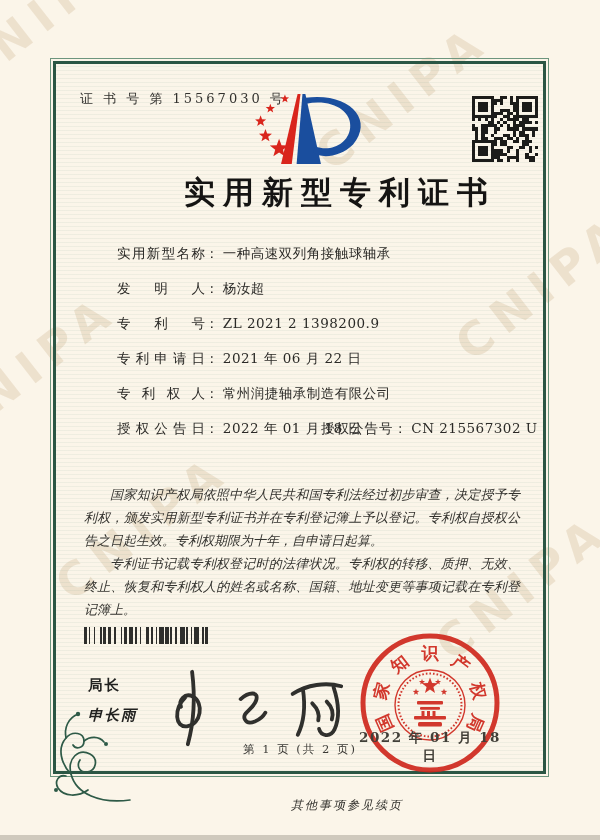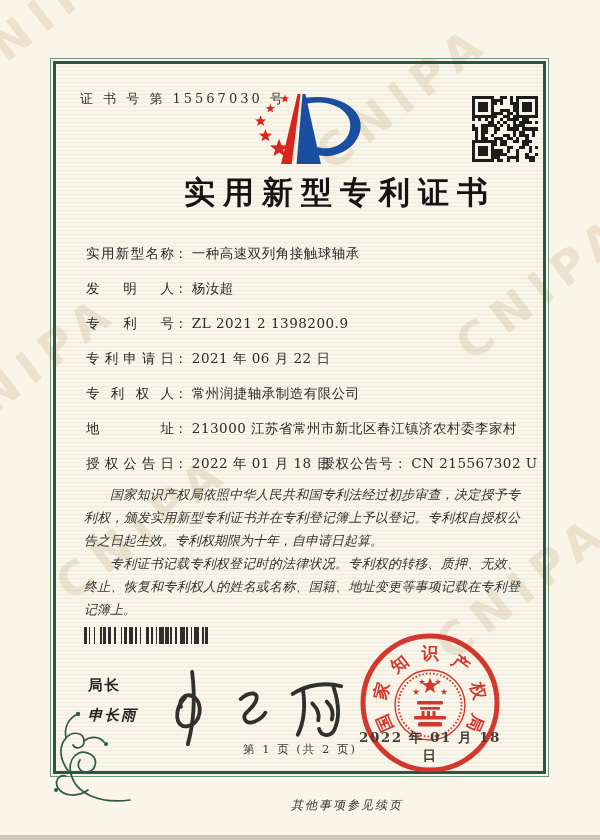--- a/index.html
+++ b/index.html
@@ -20,21 +20,21 @@
     background:repeating-linear-gradient(0deg, rgba(125,165,145,0.10) 0 1px, rgba(0,0,0,0) 1px 4px);}
   .ornament{position:absolute; left:26px; top:700px; z-index:3;}
   .content{position:absolute; inset:0; z-index:2;border-radius:20px;}
   .cert-no{position:absolute; left:80px; top:90px; font-size:13px; letter-spacing:3px; color:#33322f;}
   .logo{position:absolute; left:246px; top:86px;}
   .qr{position:absolute; left:472px; top:96px;}
   .title{position:absolute; left:0; top:172px; width:600px; text-align:center;
     font-size:31px; font-weight:700; letter-spacing:8px; color:#151413;margin-left:40px;}
   .fields{position:absolute; left:86px; top:236px; width:440px;}
   .frow{height:35px; line-height:35px; font-size:13.5px; color:#2b2a27; white-space:nowrap; position:relative;}
-  .flabel{display:inline-block; width:88px; text-align:justify; text-align-last:justify; vertical-align:top;}
+  .flabel{display:inline-block; width:88px; text-align:justify; text-align-last:justify; vertical-align:top;margin-left:31px;}
   .colon{display:inline-block; vertical-align:top;}
   .fvalue{letter-spacing:0.5px;}
   .pair2{position:absolute; left:202px; top:0;margin-left:33px;}
   .pair2 .flabel2{letter-spacing:1px;}
   .paras{position:absolute; left:84px; top:483px; width:436px; font-size:13px;
     line-height:23px; color:#33322e; font-style:italic; text-align:justify;}
   .paras p{margin:0; text-indent:2em;}
   .barcode{position:absolute; left:84px; top:627px; height:17px; display:flex; align-items:stretch;}
   .officer-title{position:absolute; left:88px; top:676px; font-size:14.5px; font-weight:600; color:#21211f; letter-spacing:2px;}
   .officer-name{position:absolute; left:88px; top:706px; font-size:14.5px; font-weight:600; color:#21211f; letter-spacing:2px;font-style:italic;}
@@ -360,24 +360,20 @@
       </div>
       <div class="frow">
         <span class="flabel">专利申请日</span><span class="colon">：</span>
         <span class="fvalue">2021 年 06 月 22 日</span>
       </div>
       <div class="frow">
         <span class="flabel">专利权人</span><span class="colon">：</span>
         <span class="fvalue">常州润捷轴承制造有限公司</span>
       </div>
       <div class="frow">
-        <span class="flabel">地址</span><span class="colon">：</span>
-        <span class="fvalue">213000 江苏省常州市新北区春江镇济农村委李家村</span>
-      </div>
-      <div class="frow">
         <span class="flabel">授权公告日</span><span class="colon">：</span>
         <span class="fvalue">2022 年 01 月 18 日</span>
         <span class="pair2">
           <span class="flabel2">授权公告号</span><span class="colon">：</span>
           <span class="fvalue">CN 215567302 U</span>
         </span>
       </div>
     </div>
 
     <div class="paras">

